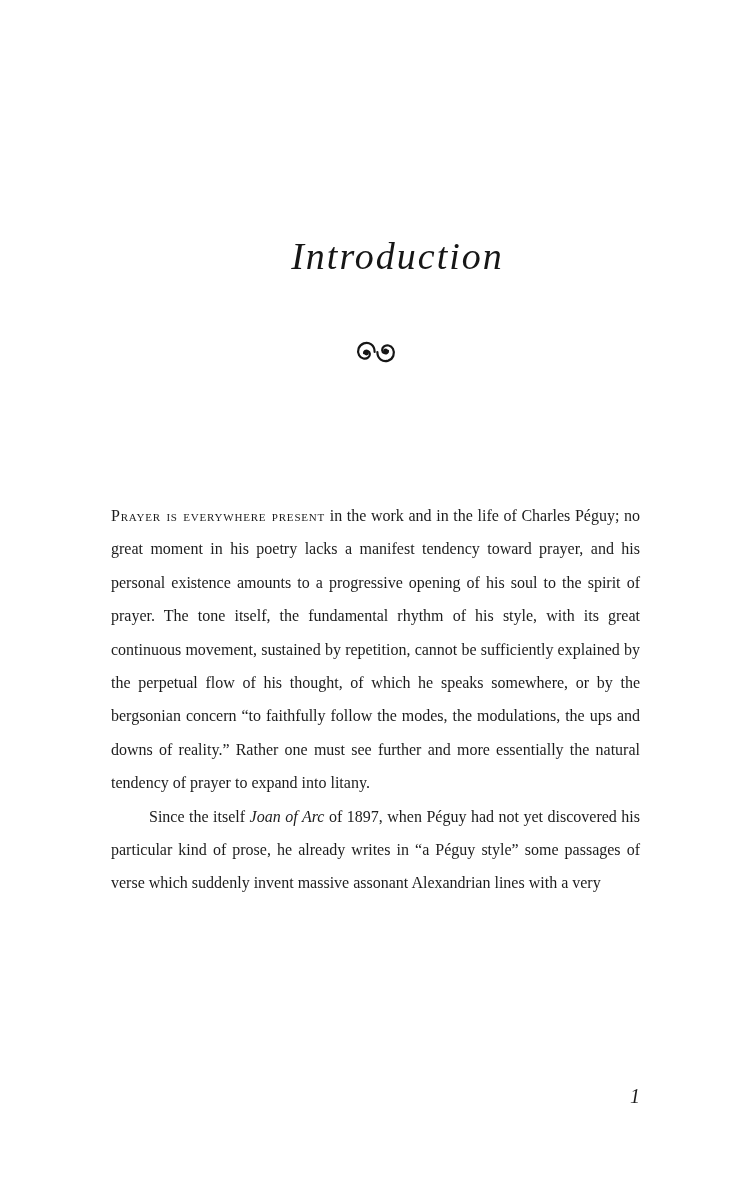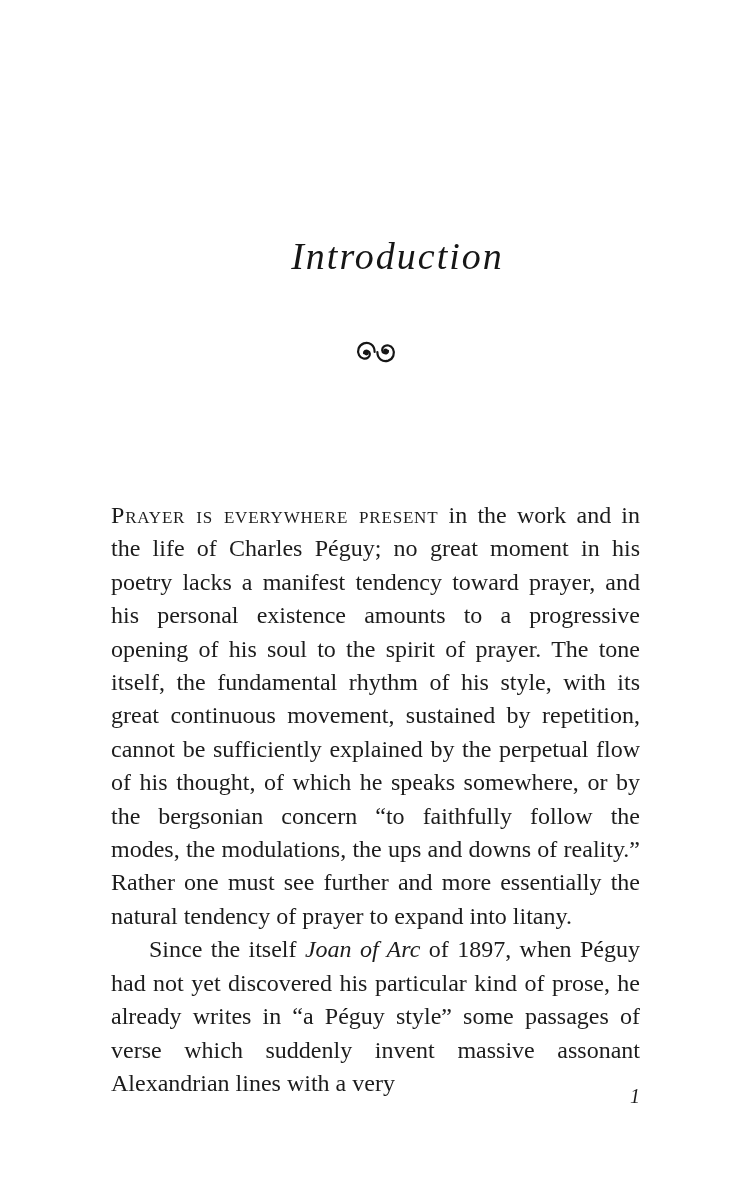--- a/index.html
+++ b/index.html
@@ -39,21 +39,21 @@
     line-height: 0;
   }
   .ornament svg {
     display: inline-block;
   }
   .body-text {
     position: absolute;
     left: 111px;
     width: 529px;
     top: 499px;
-    font-size: 24px;
+    font-size: 16px;
     line-height: 33.4px;
     text-align: justify;
     color: #1c1c1c;
   }
   .para {
     margin: 0;
   }
   .para.indent {
     text-indent: 38px;
   }

